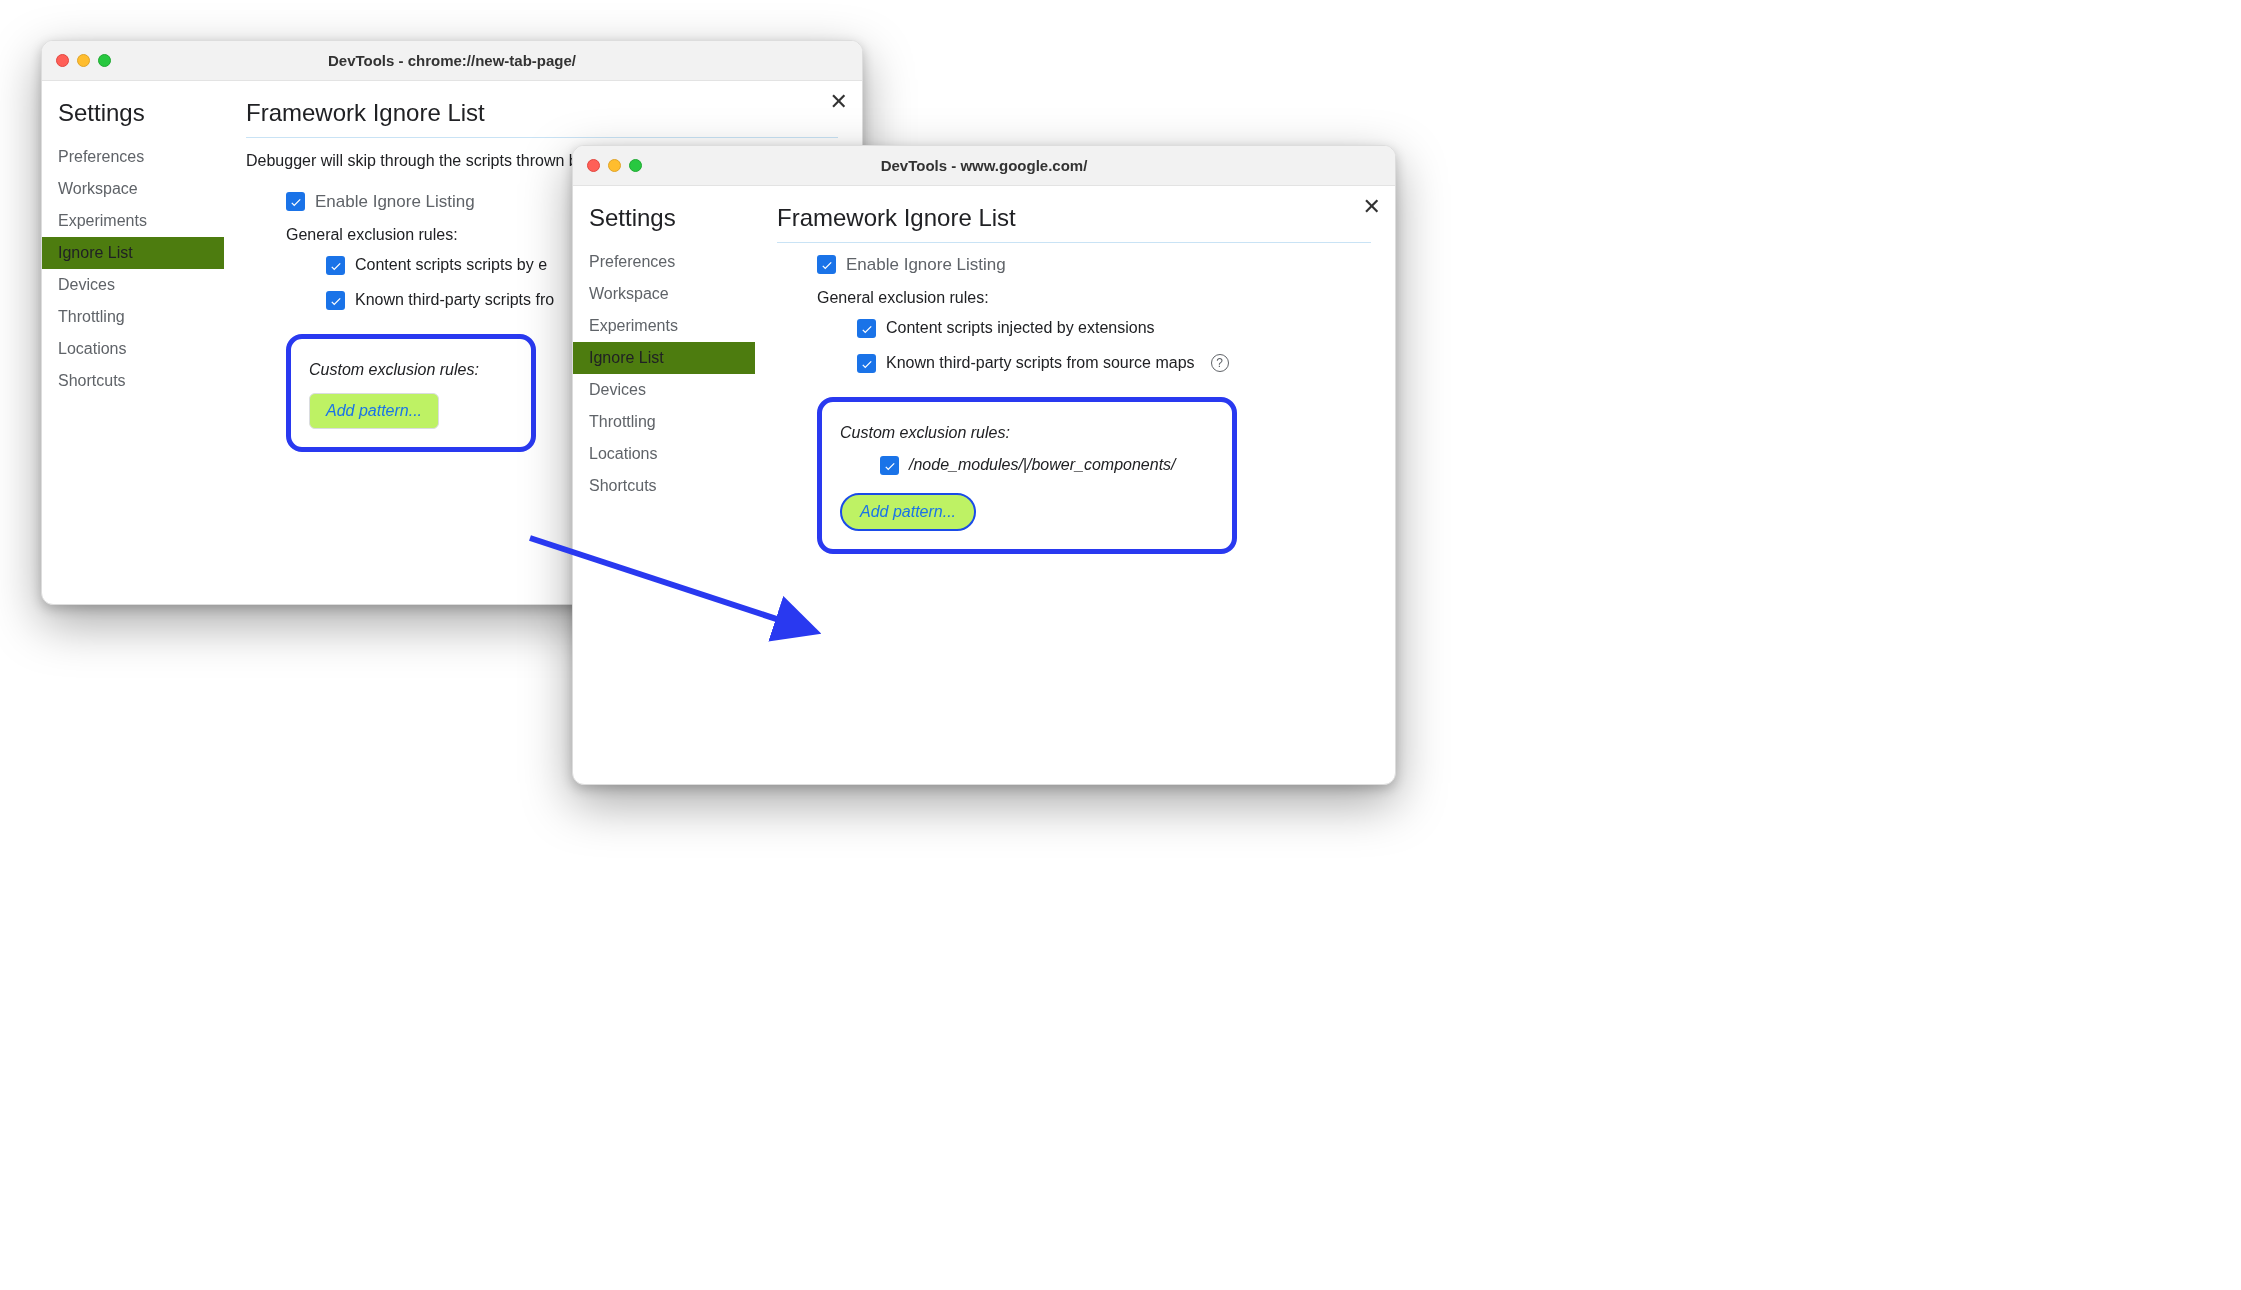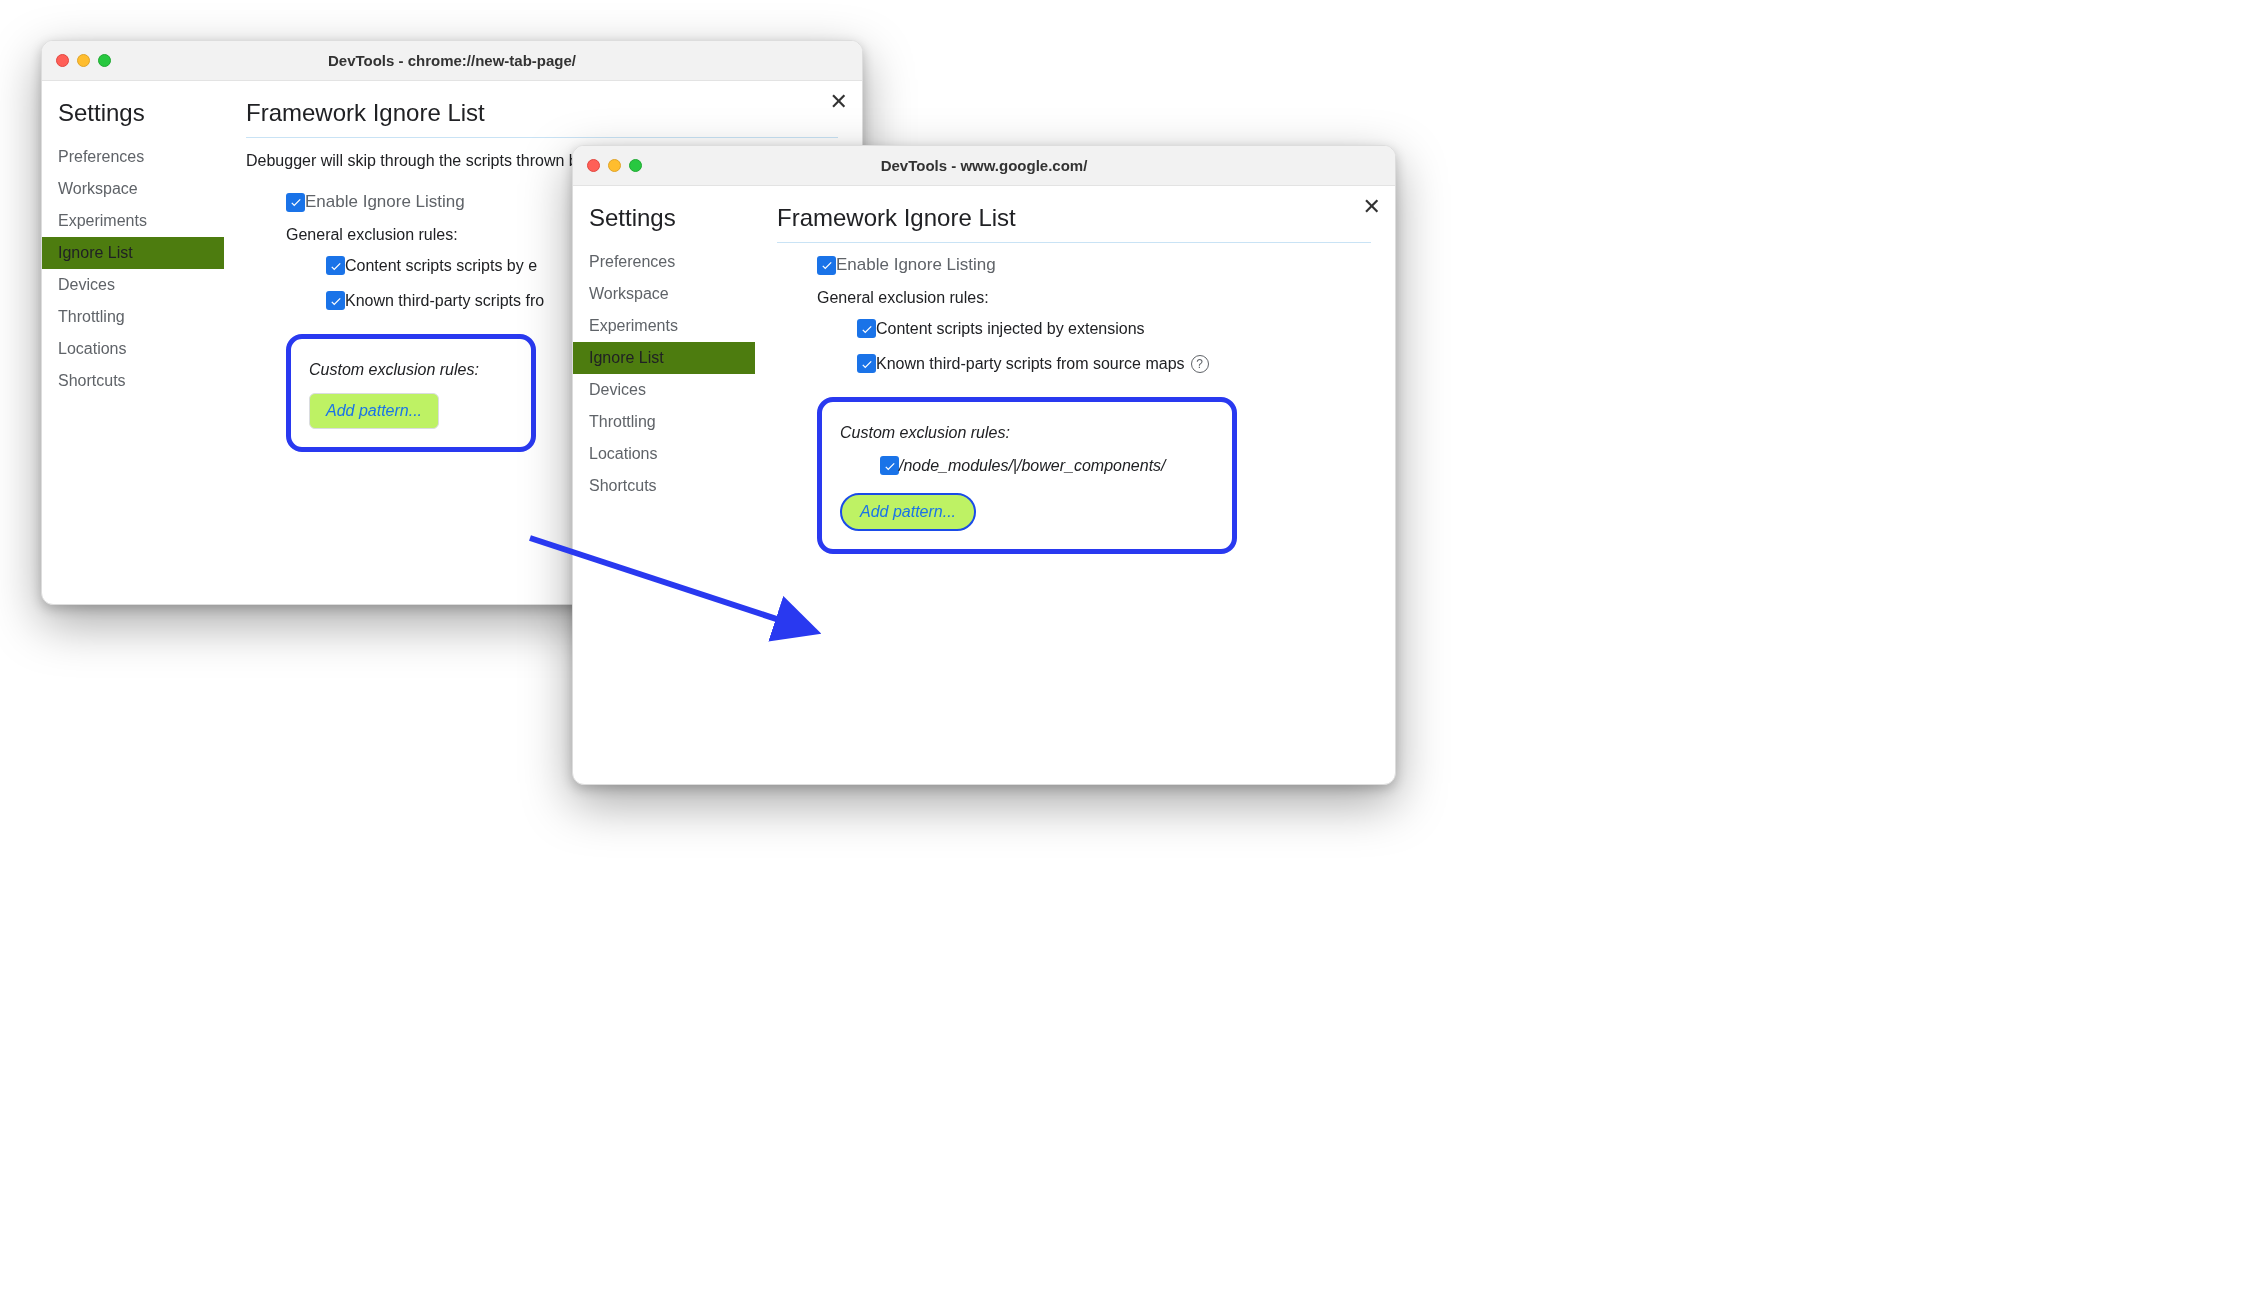--- a/index.html
+++ b/index.html
@@ -86,21 +86,22 @@
     margin-bottom: 12px;
   }
   .desc {
     font-size: 16px;
     color:#202124;
     line-height: 1.4;
     margin-bottom: 20px;
   }
   .check-row {
     display:flex;
-    align-items:center;
+    align-items:flex-start;
+    gap:10px;
     margin-bottom: 14px;
     font-size: 17px;
     color:#5f6368;
     padding-left:40px;
   }
   .checkbox {
     width:19px; height:19px;
     border-radius:3px;
     background:#1a73e8;
     display:flex; align-items:center; justify-content:center;

